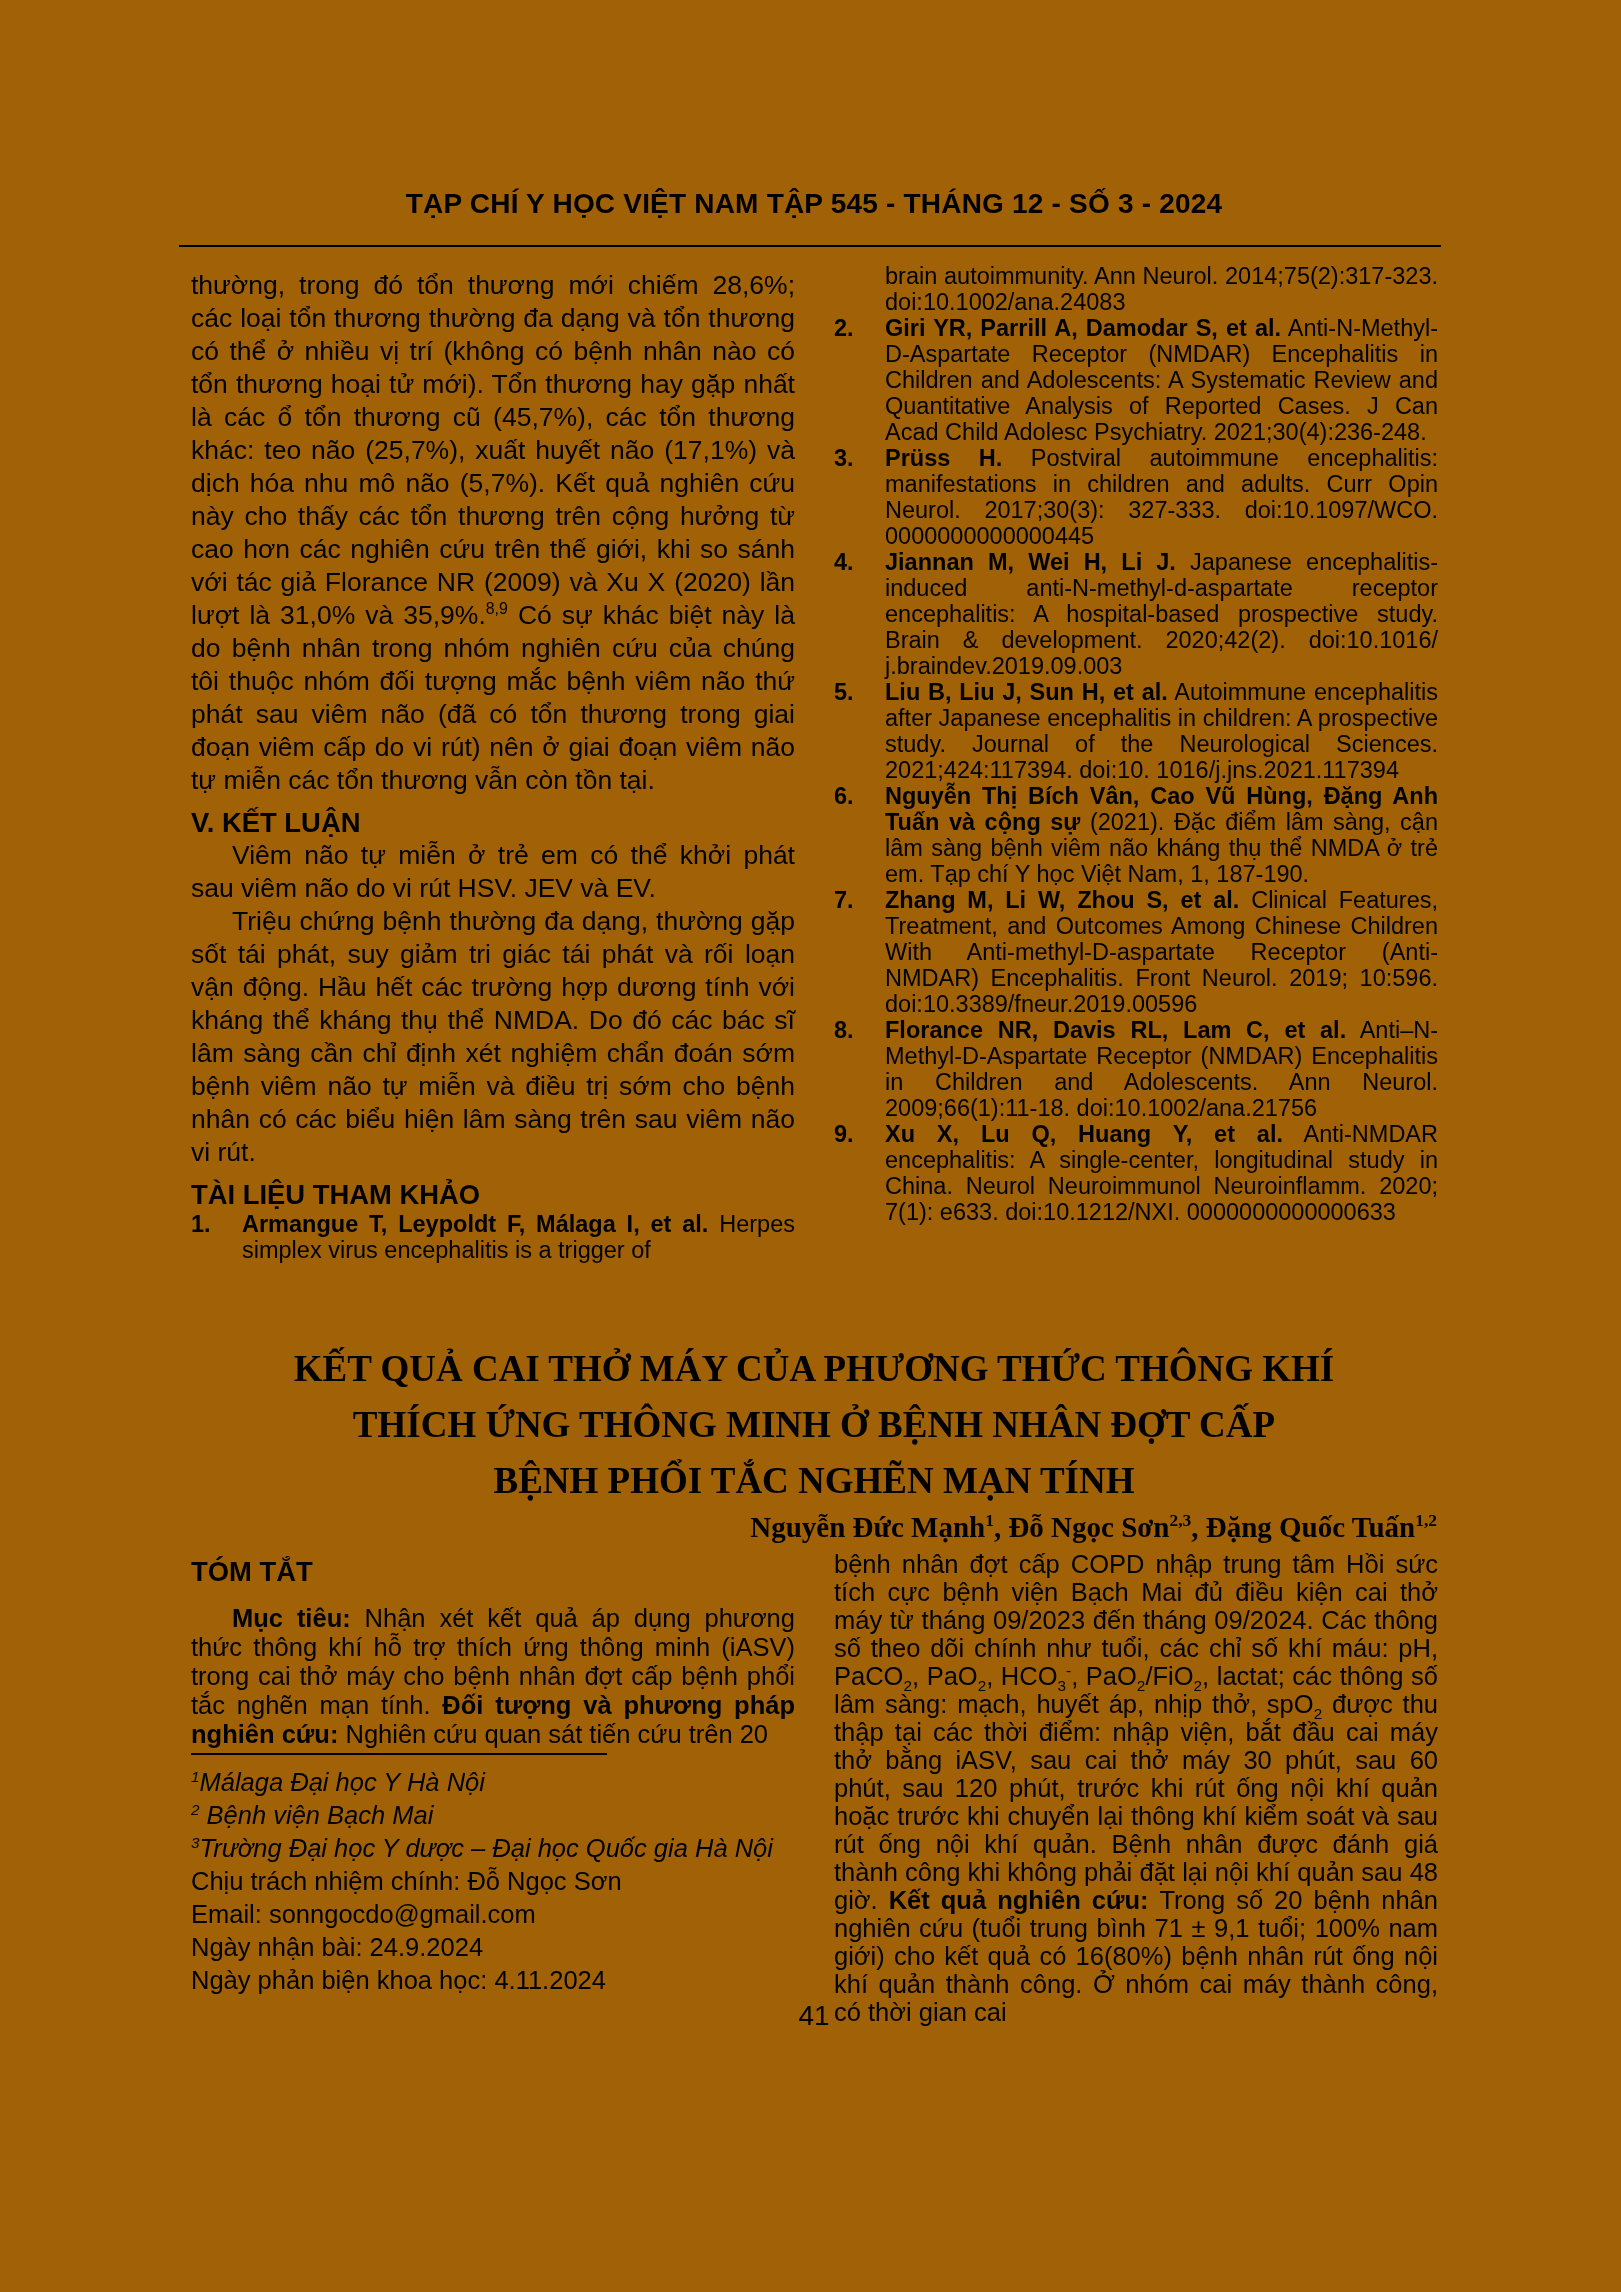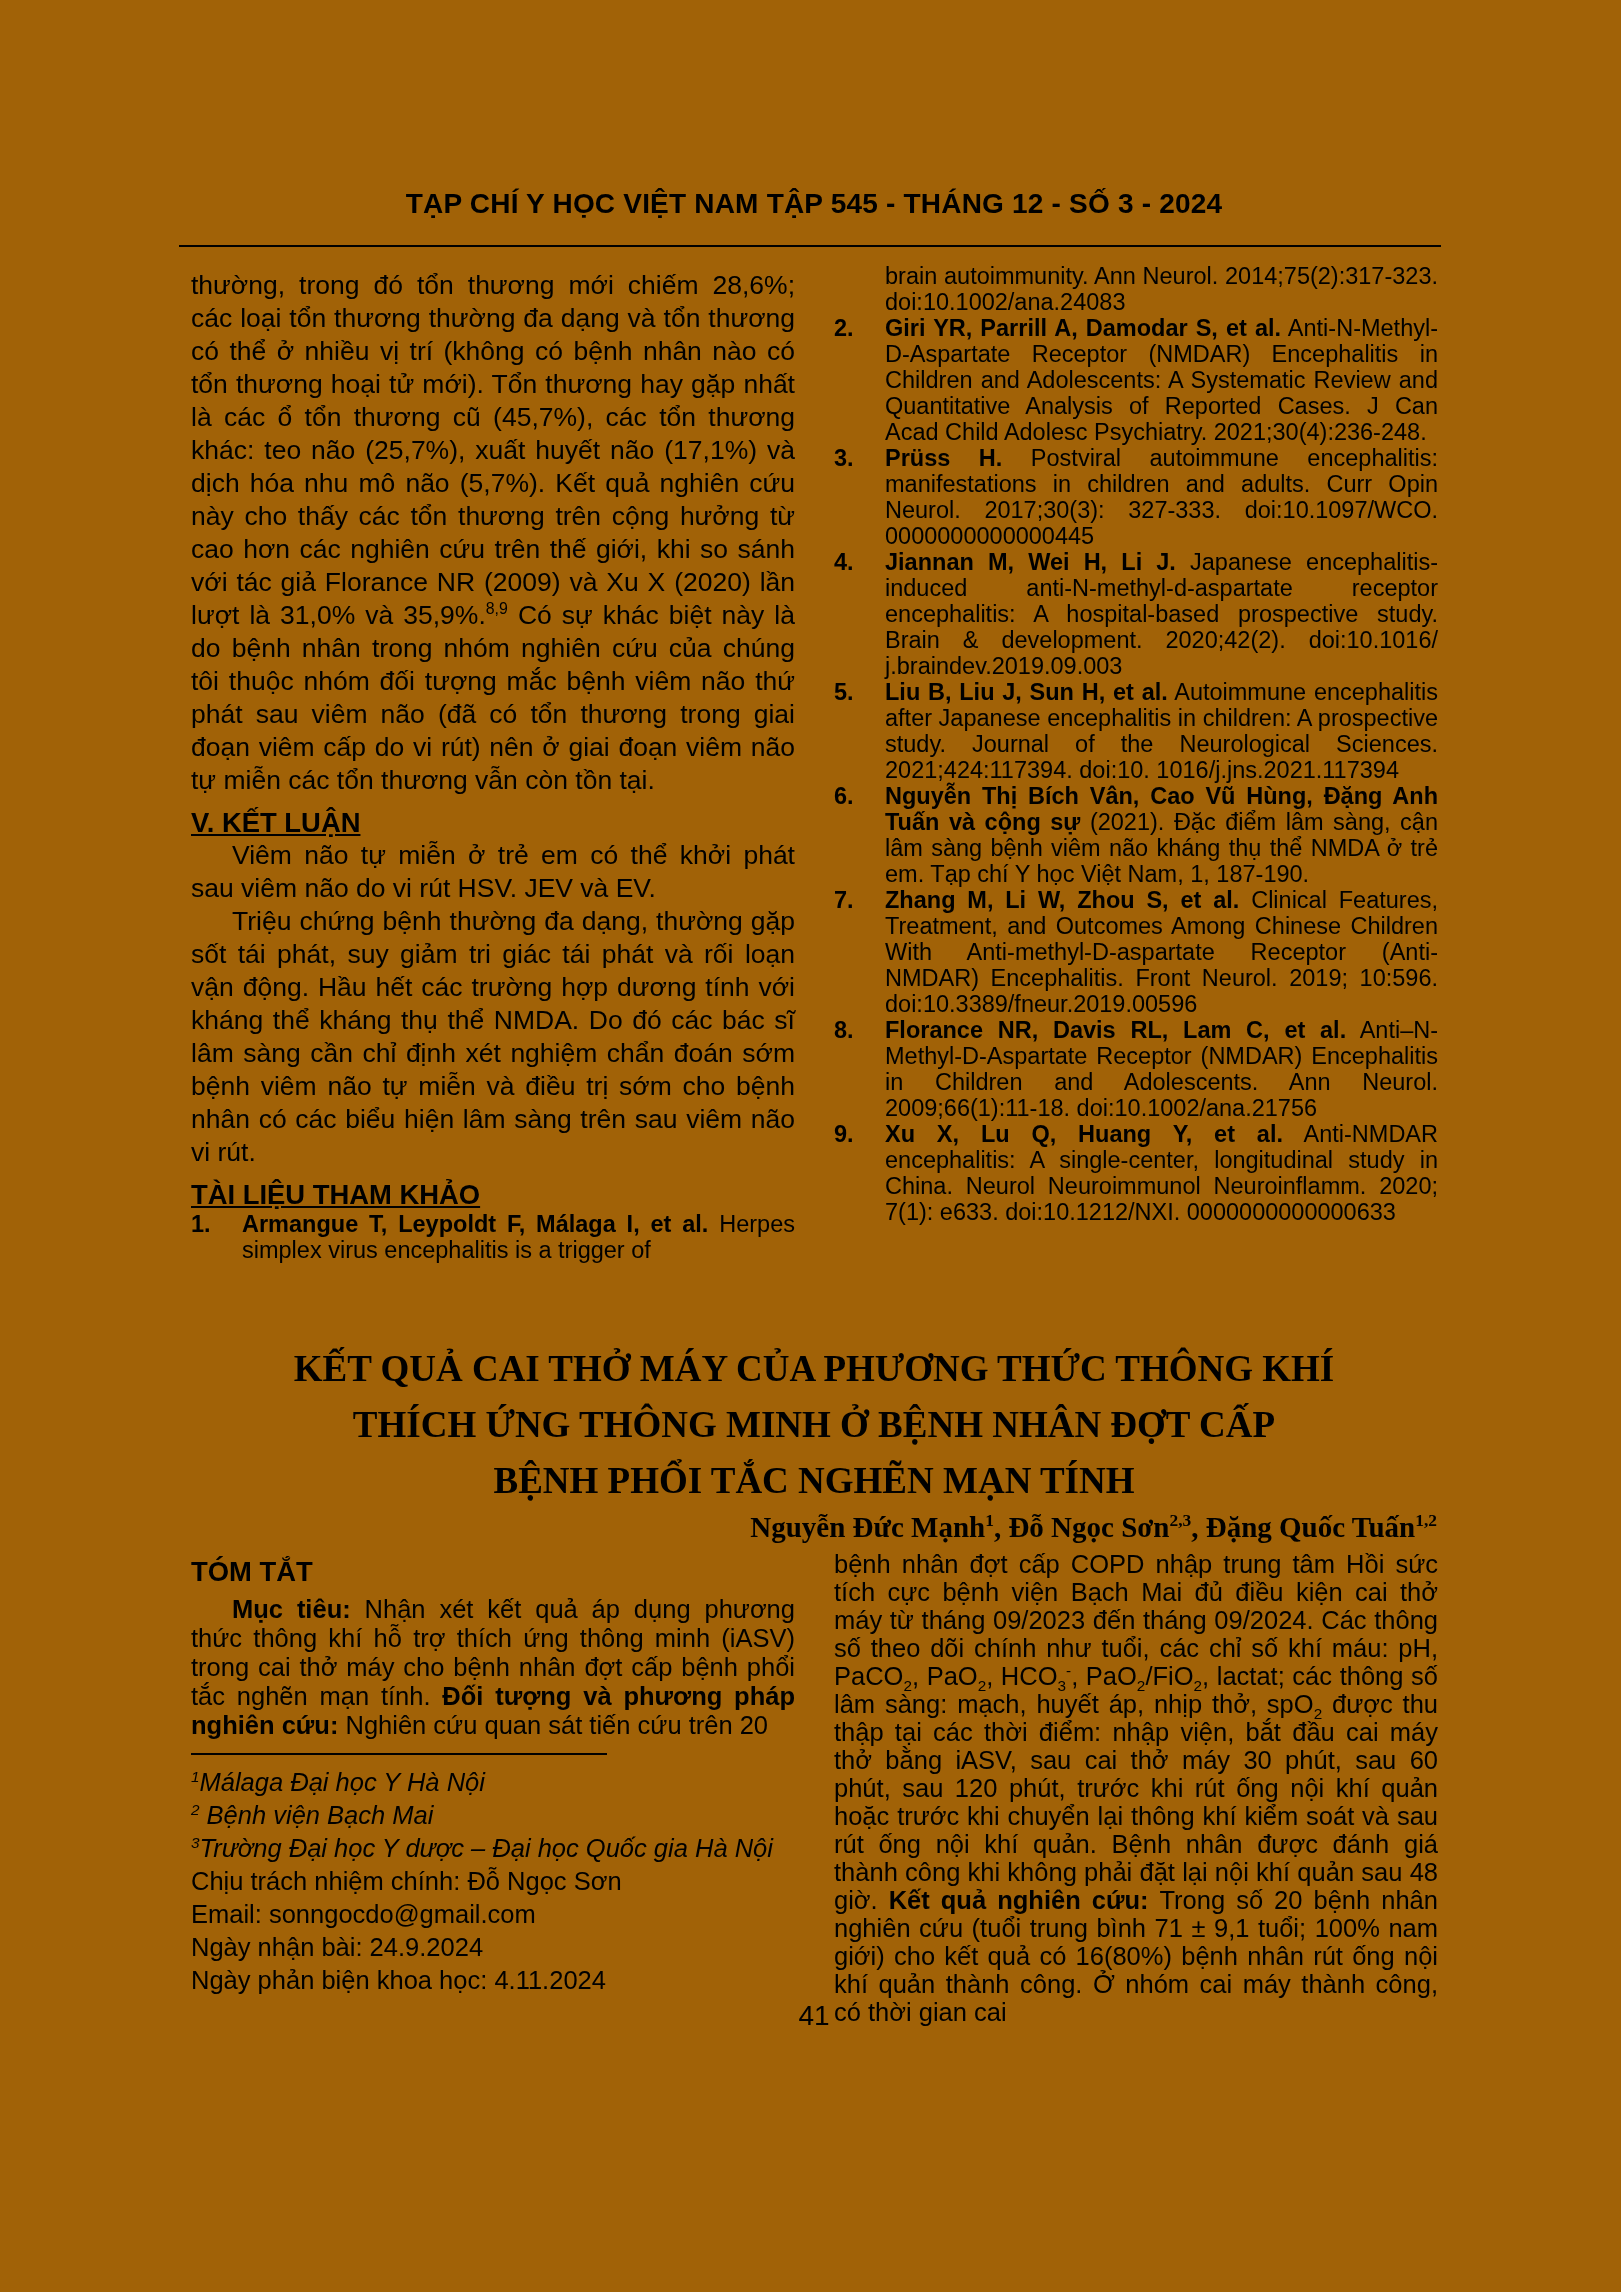--- a/index.html
+++ b/index.html
@@ -20,42 +20,42 @@
     position:absolute; top:245px; left:179px; width:1262px; height:0;
     border-top:2.9px solid #000;
   }
 
   
   .a1-left  { position:absolute; top:269px; left:191px;  width:604px; }
   .a1-right { position:absolute; top:263px; left:834px;  width:604px; }
 
   .body-text { font-size:26.5px; line-height:33px; text-align:justify; }
   .indent { text-indent:41px; }
-  .section-heading { font-size:27.4px; font-weight:700; margin-top:8.8px; line-height:33px; text-align:left;text-decoration:underline; }
+  .section-heading { font-size:27.4px; font-weight:700; margin-top:8.8px; line-height:33px; text-align:left; }
 
   .refs { font-size:23.5px; line-height:26px; text-align:justify; }
   .ref-item { position:relative; padding-left:51px; }
   .ref-num { position:absolute; left:0; top:0; font-weight:700; }
   .ref-cont { padding-left:51px; }
 
   
   .a2-title {
     position:absolute; top:1341px; left:191px; width:1246px;
     font-family:"Liberation Serif", serif; font-weight:700;
     font-size:37px; line-height:56px; text-align:center;
   }
   .a2-authors {
     position:absolute; top:1509px; left:191px; width:1246px;
     font-family:"Liberation Serif", serif; font-weight:700;
     font-size:29px; line-height:37px; text-align:right;
   }
   .a2-left  { position:absolute; top:1554px; left:191px; width:604px; }
   .a2-right { position:absolute; top:1550px; left:834px; width:604px; }
   .abstract-heading { font-size:27.4px; font-weight:700; line-height:35px; }
-  .abstract-text { font-size:25.5px; line-height:29px; text-align:justify; margin-top:6px; }
+  .abstract-text { font-size:25.5px; line-height:29px; text-align:justify; margin-top:15px; }
   .a2-right-text { font-size:25.5px; line-height:28px; text-align:justify; }
 
   .footnote-divider {
     position:absolute; top:1753px; left:191px; width:416px; height:0;
     border-top:2px solid #000;
   }
   .footnotes { position:absolute; top:1766px; left:191px; width:604px;
     font-size:25.5px; line-height:33px; }
 
   .page-number {

